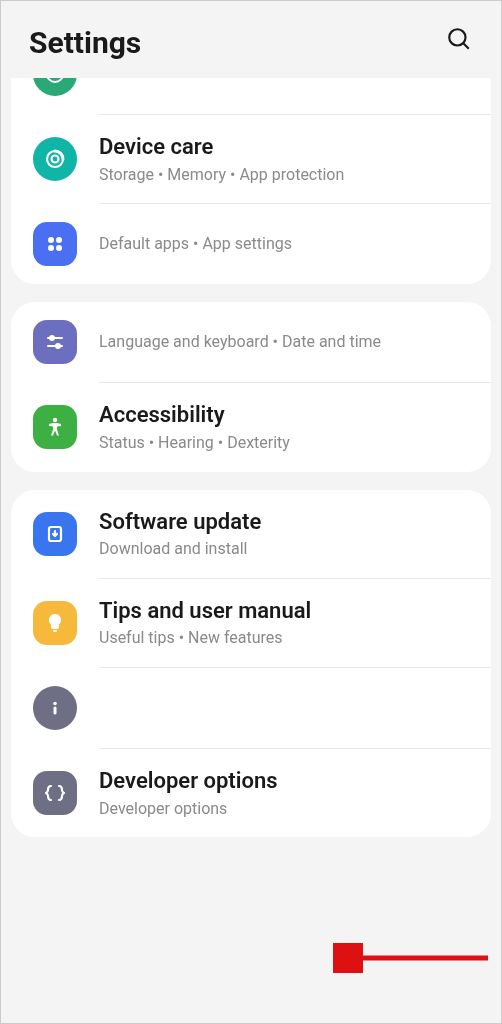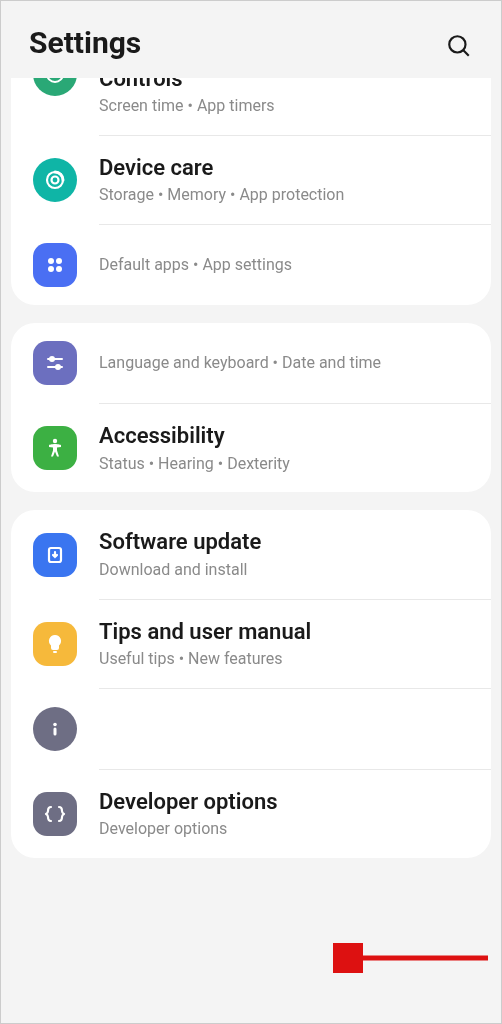--- a/index.html
+++ b/index.html
@@ -8,21 +8,21 @@
       height: 1024px;
       background: #f4f4f4;
       font-family: -apple-system, BlinkMacSystemFont, 'Segoe UI', Roboto, sans-serif;
       border: 1px solid #ccc;
       overflow: hidden;
       position: relative;
     }
     .header {
       display: flex;
       justify-content: space-between;
-      align-items: flex-end;
+      align-items: flex-start;
       padding: 24px 28px 18px 28px;
     }
     .header-title {
       font-size: 30px;
       font-weight: 700;
       color: #1a1a1a;
     }
     .search-btn {
       width: 28px;
       height: 28px;
@@ -130,26 +130,20 @@
 </div>
 
 <div class="card first">
   <div class="row-partial">
     <div class="icon-wrap bg-green partial-cut">
       <svg viewBox="0 0 24 24" fill="none" stroke="#fff" stroke-width="2" style="position:absolute;bottom:10px;">
         <circle cx="12" cy="12" r="8"></circle>
           <path d="M12 8v4l3 2"></path>
       </svg>
     </div>
-    <div class="text-col">
-      <div class="row-title cut">
-          <span>Controls</span>
-        </div>
-      <div class="row-sub">Screen time  •  App timers</div>
-    </div>
   </div>
   <div class="divider"></div>
 
   <div class="row">
     <div class="icon-wrap bg-teal">
       <svg viewBox="0 0 24 24" fill="none" stroke="#fff" stroke-width="2.2">
         <circle cx="12" cy="12" r="8"></circle>
           <circle cx="12" cy="12" r="3.5"></circle>
           <path d="M12 4a8 8 0 0 1 8 8" stroke-width="3" stroke-linecap="round"></path>
       </svg>

